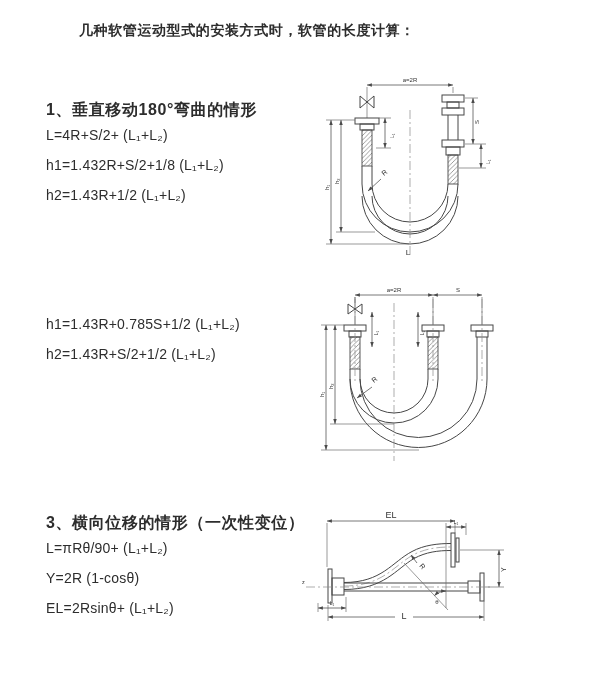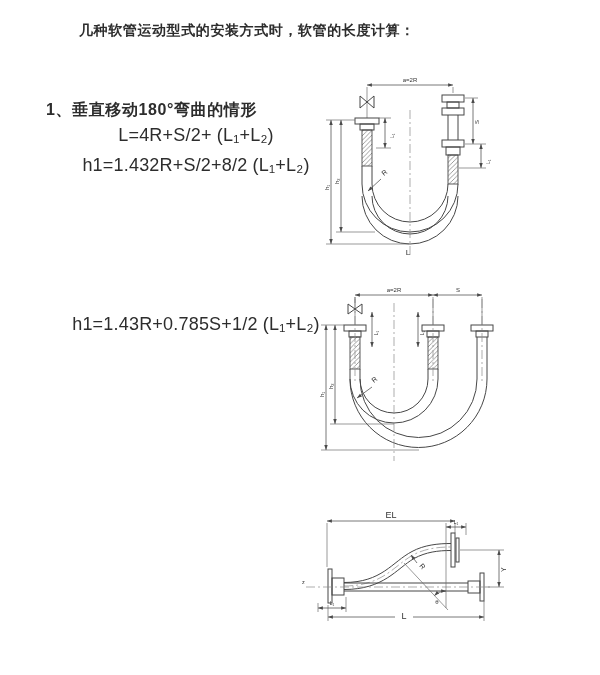--- a/index.html
+++ b/index.html
@@ -3,22 +3,22 @@
 <meta charset="utf-8">
 <style>
   html,body{margin:0;padding:0;background:#fff;}
   body{width:600px;height:675px;position:relative;overflow:hidden;
        font-family:"Liberation Sans","DejaVu Sans",sans-serif;color:#2d2d2d;}
   .page{position:absolute;inset:0;background:#ffffff;}
   .title{position:absolute;left:35px;top:22px;font-size:14px;font-weight:700;
          letter-spacing:.6px;white-space:nowrap;margin-left:44px;}
   .sec{position:absolute;left:46px;width:280px;}
   .sec .h{font-size:16px;font-weight:700;letter-spacing:.6px;white-space:nowrap;height:20px;}
-  .sec .f{font-size:18px;font-weight:400;margin-left:20px;line-height:30px;
-          white-space:nowrap;letter-spacing:.2px;text-align:center;}
+  .sec .f{font-size:14px;font-weight:400;line-height:30px;
+          white-space:nowrap;letter-spacing:.2px;}
   .sec1{top:100px;}
   .sec2{top:300px;}
   .sec3{top:513px;}
   .sec .f:first-of-type{margin-top:9px;}
   svg.dgm{position:absolute;overflow:visible;}
   svg .ln{stroke:#474747;stroke-width:1;fill:none;}
   svg .thin{stroke:#6e6e6e;stroke-width:.7;fill:none;}
   svg .dim{stroke:#565656;stroke-width:.8;fill:none;}
   svg .cl{stroke:#8a8a8a;stroke-width:.7;fill:none;stroke-dasharray:9 3 2 3;}
   svg text{fill:#333;font-family:"Liberation Sans","DejaVu Sans",sans-serif;}
@@ -30,27 +30,35 @@
 </head>
 <body>
 
 <div class="page">
 
   <div class="title">几种软管运动型式的安装方式时，软管的长度计算：</div>
 
   <section class="sec sec1">
     <div class="h">1、垂直移动180°弯曲的情形</div>
     <div class="f">L=4R+S/2+ (L₁+L₂)</div>
-    <div class="f">h1=1.432R+S/2+8/2 (L₁+L₂)</div>
+    <div class="f">h1=1.432R+S/2+1/8 (L₁+L₂)</div>
+    <div class="f">h2=1.43R+1/2 (L₁+L₂)</div>
   </section>
 
   <section class="sec sec2">
     <div class="f">h1=1.43R+0.785S+1/2 (L₁+L₂)</div>
+    <div class="f">h2=1.43R+S/2+1/2 (L₁+L₂)</div>
   </section>
 
+  <section class="sec sec3">
+    <div class="h">3、横向位移的情形（一次性变位）</div>
+    <div class="f">L=πRθ/90+ (L₁+L₂)</div>
+    <div class="f">Y=2R (1-cosθ)</div>
+    <div class="f">EL=2Rsinθ+ (L₁+L₂)</div>
+  </section>
 
   <svg class="dgm" style="left:318px;top:72px" width="265" height="198" viewBox="0 0 265 198">
     <defs>
       <marker id="a1" viewBox="0 0 8 6" refX="7.5" refY="3" markerWidth="7" markerHeight="5.5" orient="auto-start-reverse">
         <path d="M0.5,0.5 L7.5,3 L0.5,5.5 z" fill="#4a4a4a"></path>
       </marker>
       <pattern id="h1p" width="4.5" height="4.5" patternUnits="userSpaceOnUse">
         <path d="M0,4.5 L4.5,0" stroke="#5a5a5a" stroke-width="0.6"></path>
       </pattern>
     </defs>

